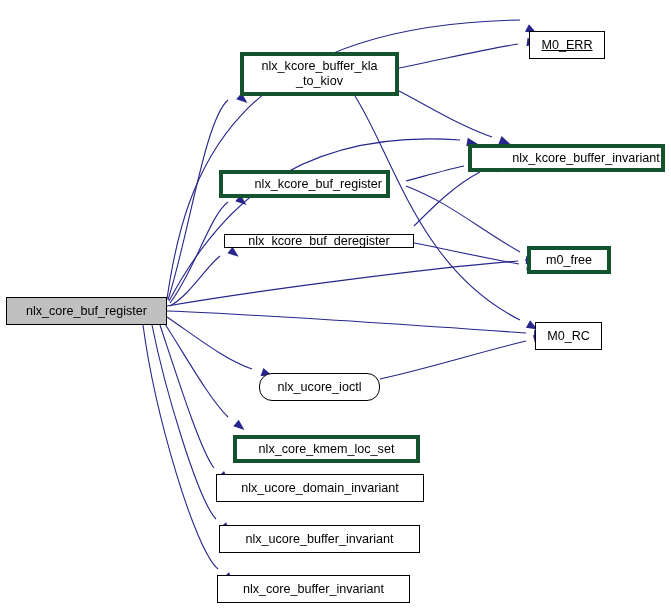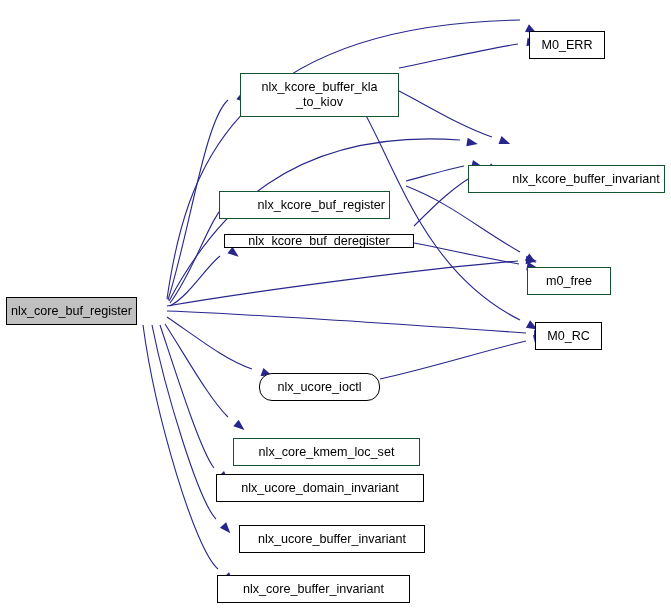--- a/index.html
+++ b/index.html
@@ -36,22 +36,21 @@
     background: #ffffff;
     border: 1px solid #000000;
     color: #000000;
     font-size: 12.6px;
     line-height: 15px;
     letter-spacing: 0px;
     white-space: pre;
     cursor: default;
   }
   .node.red {
-    border: 1px solid #14532d;
-    margin-top: 21px;
+    border: 4px solid #14532d;
   }
   .node.root {
     background: #c0c0c0;
     border: 1px solid #000000;
   }
   .node .nlabel {
     display: block;
     padding: 0 4px;
   }
 </style>
@@ -94,27 +93,27 @@
       <polygon points="0,-4.2 11,0 0,4.2" fill="#26268c" transform="translate(472,164) rotate(14)"></polygon>
       <path d="M 406,186 C 450,203 478,228 520,252" fill="none" stroke="#26268c" stroke-width="1.1"></path>
       <polygon points="0,-4.2 11,0 0,4.2" fill="#26268c" transform="translate(527,257) rotate(32)"></polygon>
       <path d="M 414,226 C 435,205 455,185 480,172" fill="none" stroke="#26268c" stroke-width="1.1"></path>
       <polygon points="0,-4.2 11,0 0,4.2" fill="#26268c" transform="translate(489,167) rotate(28)"></polygon>
       <path d="M 414,243 C 450,250 485,258 519,264" fill="none" stroke="#26268c" stroke-width="1.1"></path>
       <polygon points="0,-4.2 11,0 0,4.2" fill="#26268c" transform="translate(527,266) rotate(10)"></polygon>
       <path d="M 380,379 C 430,368 480,352 526,341" fill="none" stroke="#26268c" stroke-width="1.1"></path>
       <polygon points="0,-4.2 11,0 0,4.2" fill="#26268c" transform="translate(534,339) rotate(-13)"></polygon>
     </svg>
-<div class="node root" style="left: 6px; top: 297px; width: 131px; height: 28px;"><span class="nlabel">nlx_core_buf_register</span></div>
+<div class="node root" style="left: 6px; top: 297px; width: 161px; height: 28px;"><span class="nlabel">nlx_core_buf_register</span></div>
     <div class="node red" style="left: 240px; top: 52px; width: 159px; height: 44px;"><span class="nlabel">nlx_kcore_buffer_kla
 _to_kiov</span></div>
-    <div class="node" style="left: 529px; top: 31px; width: 76px; height: 28px;"><span class="nlabel">M0_ERR</span></div>
+    <div class="node" style="left: 529px; top: 31px; width: 76px; height: 28px; text-decoration: underline;"><span class="nlabel">M0_ERR</span></div>
     <div class="node red" style="left: 468px; top: 144px; width: 197px; height: 28px; padding-left: 39px;"><span class="nlabel">nlx_kcore_buffer_invariant</span></div>
     <div class="node red" style="left: 219px; top: 170px; width: 171px; height: 28px; justify-content: flex-end;"><span class="nlabel">nlx_kcore_buf_register</span></div>
     <div class="node" style="left: 224px; top: 234px; width: 190px; height: 14px;"><span class="nlabel">nlx_kcore_buf_deregister</span></div>
     <div class="node red" style="left: 527px; top: 246px; width: 84px; height: 28px;"><span class="nlabel">m0_free</span></div>
     <div class="node" style="left: 535px; top: 322px; width: 67px; height: 28px;"><span class="nlabel">M0_RC</span></div>
     <div class="node" style="left: 259px; top: 373px; width: 121px; height: 28px; border-radius: 13px;"><span class="nlabel">nlx_ucore_ioctl</span></div>
-    <div class="node red" style="left: 233px; top: 417px; width: 187px; height: 28px; align-items: center;"><span class="nlabel">nlx_core_kmem_loc_set</span></div>
+    <div class="node red" style="left: 233px; top: 435px; width: 187px; height: 28px; align-items: center;"><span class="nlabel">nlx_core_kmem_loc_set</span></div>
     <div class="node" style="left: 216px; top: 474px; width: 208px; height: 28px;"><span class="nlabel">nlx_ucore_domain_invariant</span></div>
-    <div class="node" style="left: 219px; top: 525px; width: 186px; height: 28px; margin-left: 20px;"><span class="nlabel">nlx_ucore_buffer_invariant</span></div>
+    <div class="node" style="left: 219px; top: 525px; width: 201px; height: 28px;"><span class="nlabel">nlx_ucore_buffer_invariant</span></div>
     <div class="node" style="left: 217px; top: 575px; width: 193px; height: 28px;"><span class="nlabel">nlx_core_buffer_invariant</span></div>
   </div>
 
 </body></html>

